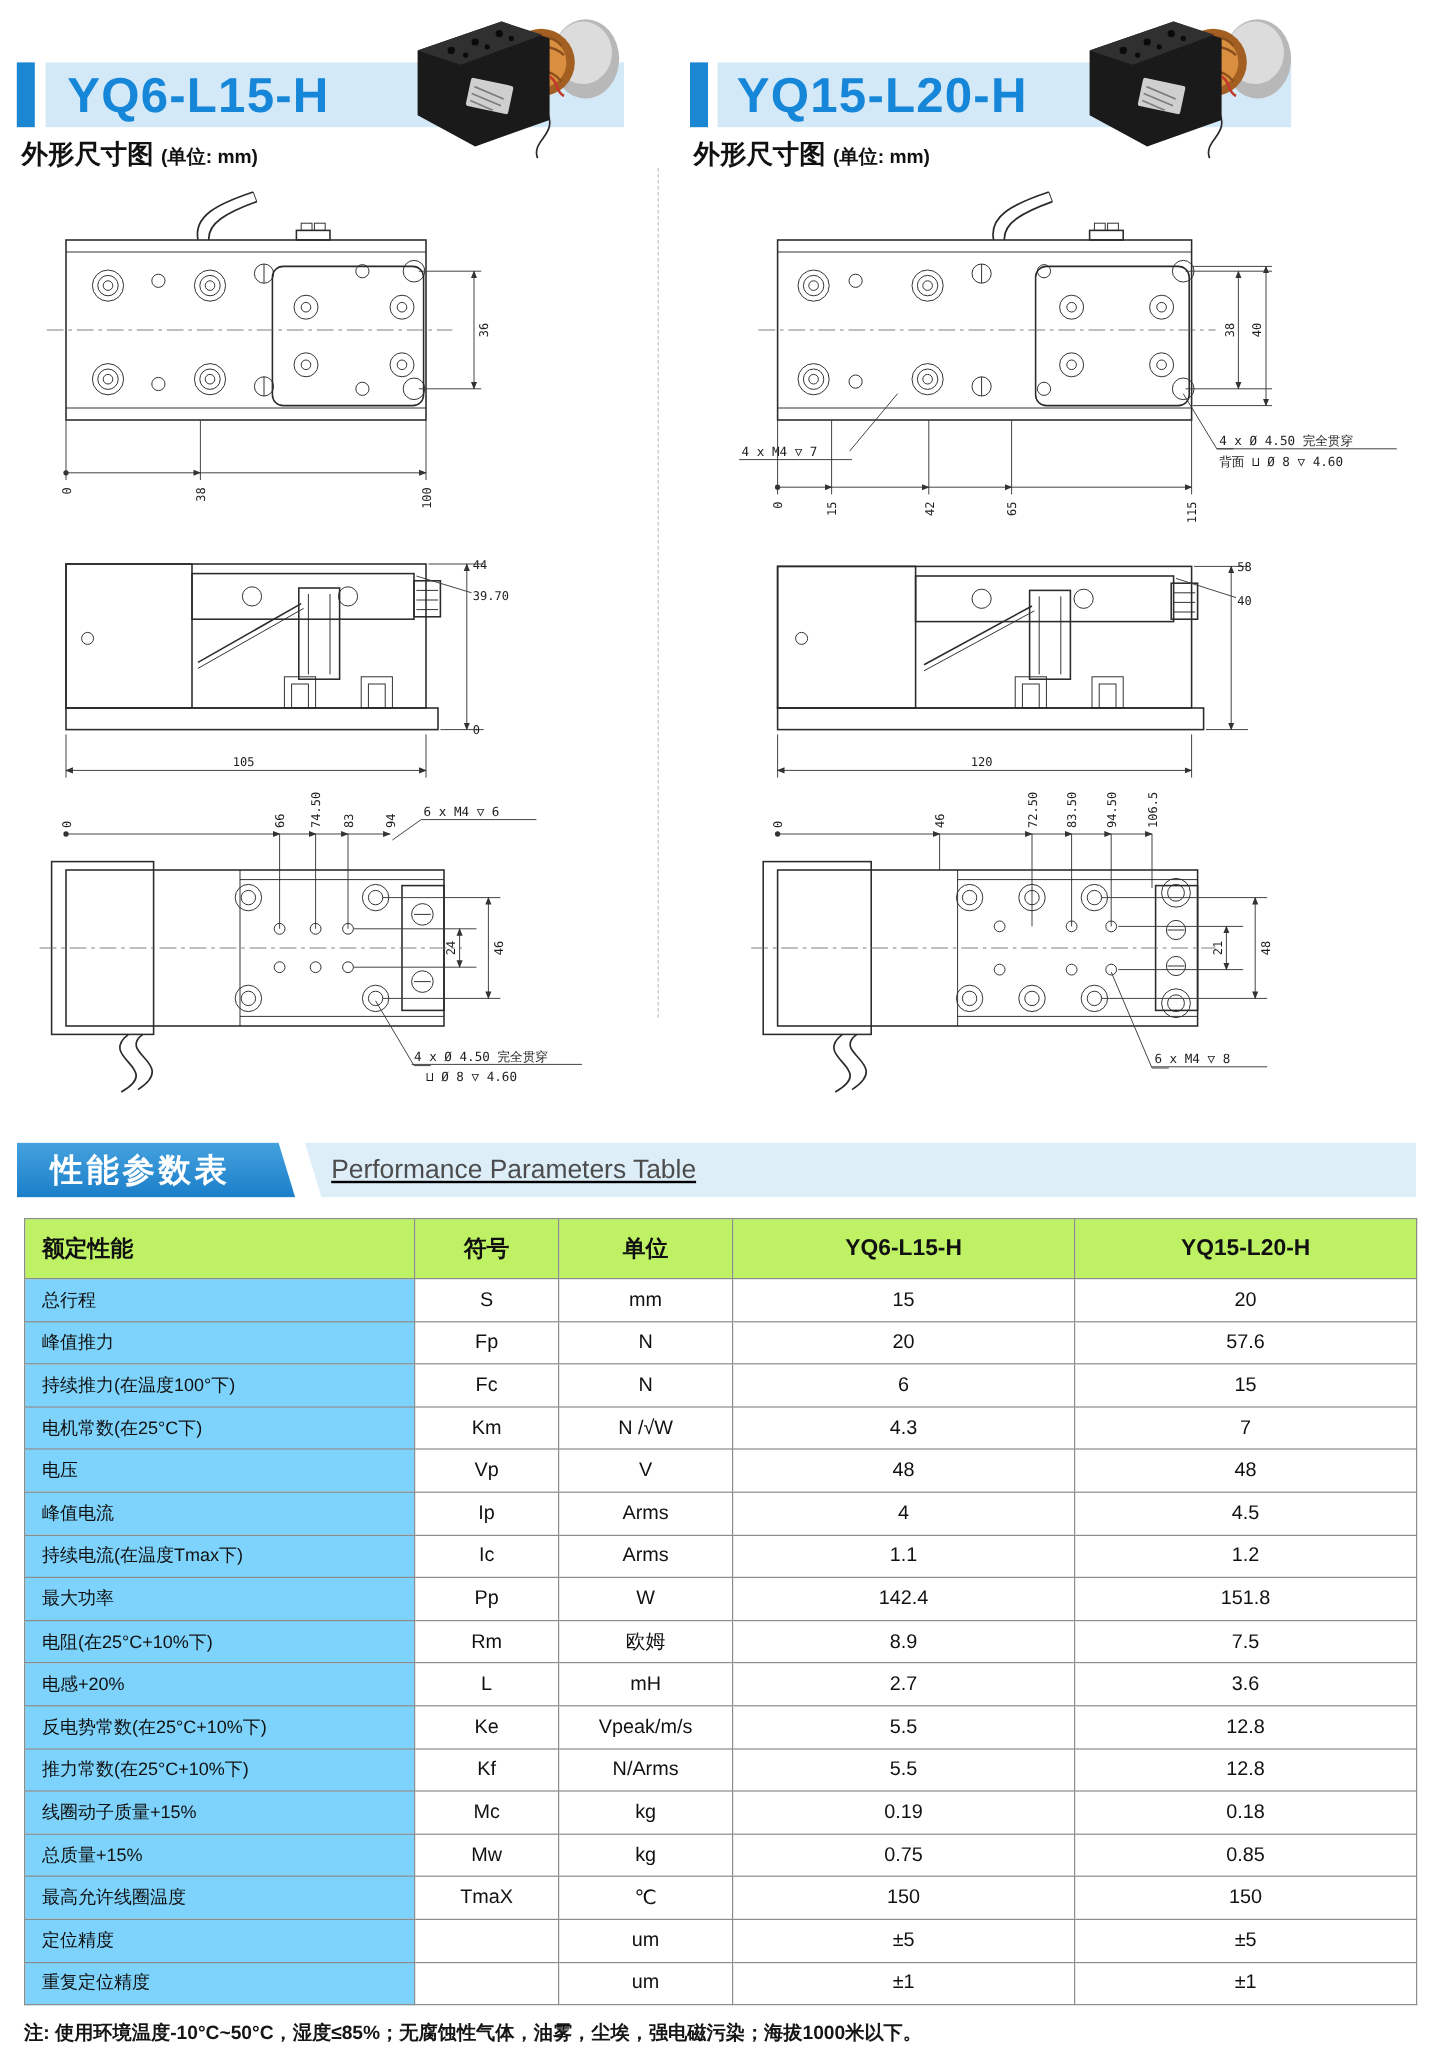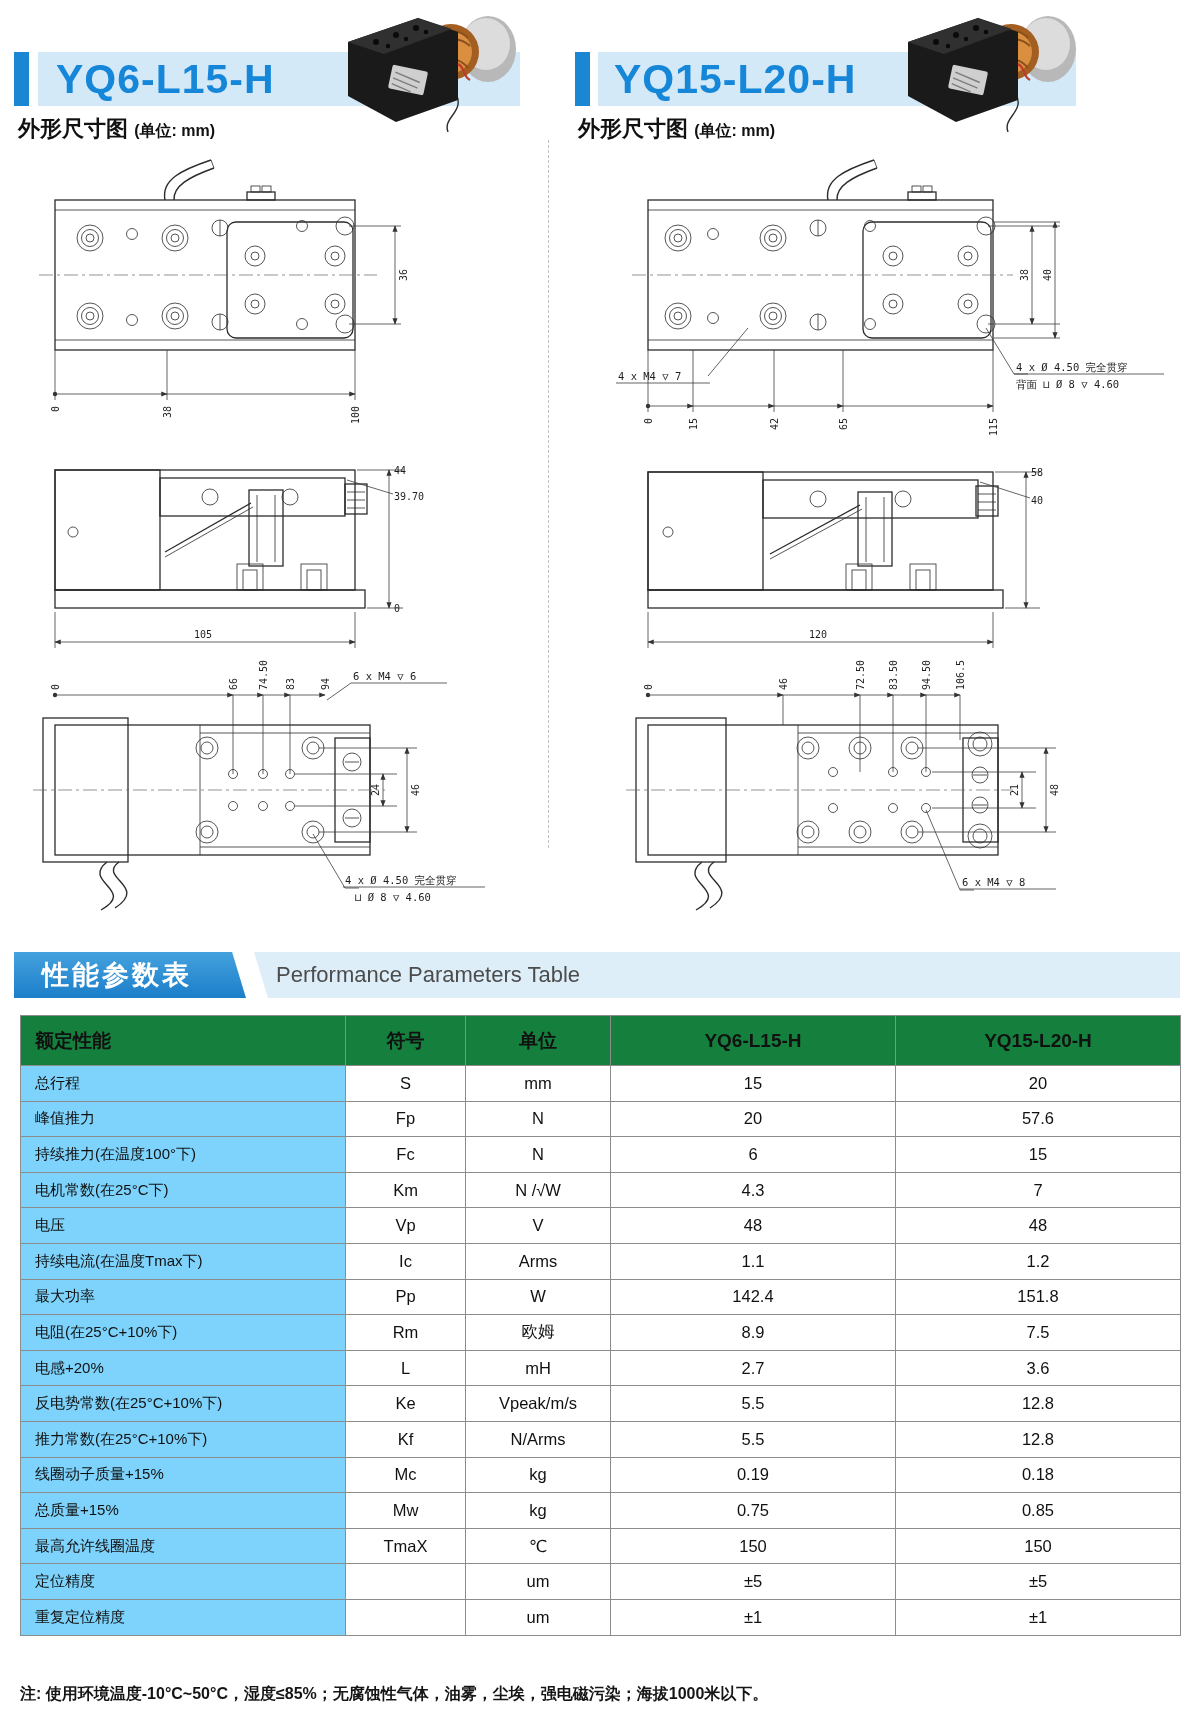--- a/index.html
+++ b/index.html
@@ -38,29 +38,29 @@
   .an { font-size:10.5px; fill:#1d1d1d; font-family:"DejaVu Sans Mono","Liberation Mono",monospace; }
   .cable { fill:none; stroke:#2b2b2b; stroke-width:1.4; }
 
   
   .section-header { position:absolute; left:0; top:952px; width:1200px; height:46px; }
   .section-badge { position:absolute; left:14px; top:0; width:232px; height:46px;
     background:linear-gradient(180deg,#45a2de,#1b7ec9);
     clip-path:polygon(0 0, 94% 0, 100% 100%, 0 100%); }
   .section-badge span { display:block; line-height:46px; padding-left:28px; font-size:27px; font-weight:bold; color:#fff; letter-spacing:3px; }
   .section-strip { position:absolute; left:254px; right:20px; top:0; height:46px; background:#ddeef9;
-    clip-path:polygon(0 0, 100% 0, 100% 100%, 14px 100%); }
+    clip-path:polygon(0 0, 100% 0, 100% 100%, 14px 100%);text-decoration:underline; }
   .section-strip span { display:block; line-height:46px; padding-left:22px; font-size:22px; color:#4c4c4c; }
 
   
   table.params { position:absolute; left:20px; top:1015px; width:1160px; border-collapse:collapse; table-layout:fixed; }
   table.params col.c1 { width:325px; } table.params col.c2 { width:120px; }
   table.params col.c3 { width:145px; } table.params col.c4 { width:285px; } table.params col.c5 { width:285px; }
   table.params th, table.params td { border:1px solid #8c8c8c; text-align:center; vertical-align:middle; color:#111; }
-  table.params th { height:50px; background:#15803d; font-size:19px; font-weight:bold; }
+  table.params th { height:50px; background:#bef264; font-size:19px; font-weight:bold; }
   table.params th.c-name, table.params td.c-name { text-align:left; padding-left:14px; }
   table.params td { height:35.6px; font-size:16.5px; background:#ffffff; }
   table.params td.c-name { background:#7dd3fc; font-size:15px; }
   table.params { border:1.5px solid #7e7e7e; }
 
   .footnote { position:absolute; left:20px; top:1684px; width:1160px; font-size:16px; font-weight:600; color:#151515; }
 </style>
 </head>
 <body>
 
@@ -560,20 +560,27 @@
     </tr>
 
     <tr>
       <td class="c-name">电压</td>
       <td>Vp</td>
       <td>V</td>
       <td>48</td>
       <td>48</td>
     </tr>
 
+    <tr>
+      <td class="c-name">峰值电流</td>
+      <td>Ip</td>
+      <td>Arms</td>
+      <td>4</td>
+      <td>4.5</td>
+    </tr>
 
     <tr>
       <td class="c-name">持续电流(在温度Tmax下)</td>
       <td>Ic</td>
       <td>Arms</td>
       <td>1.1</td>
       <td>1.2</td>
     </tr>
 
     <tr>

